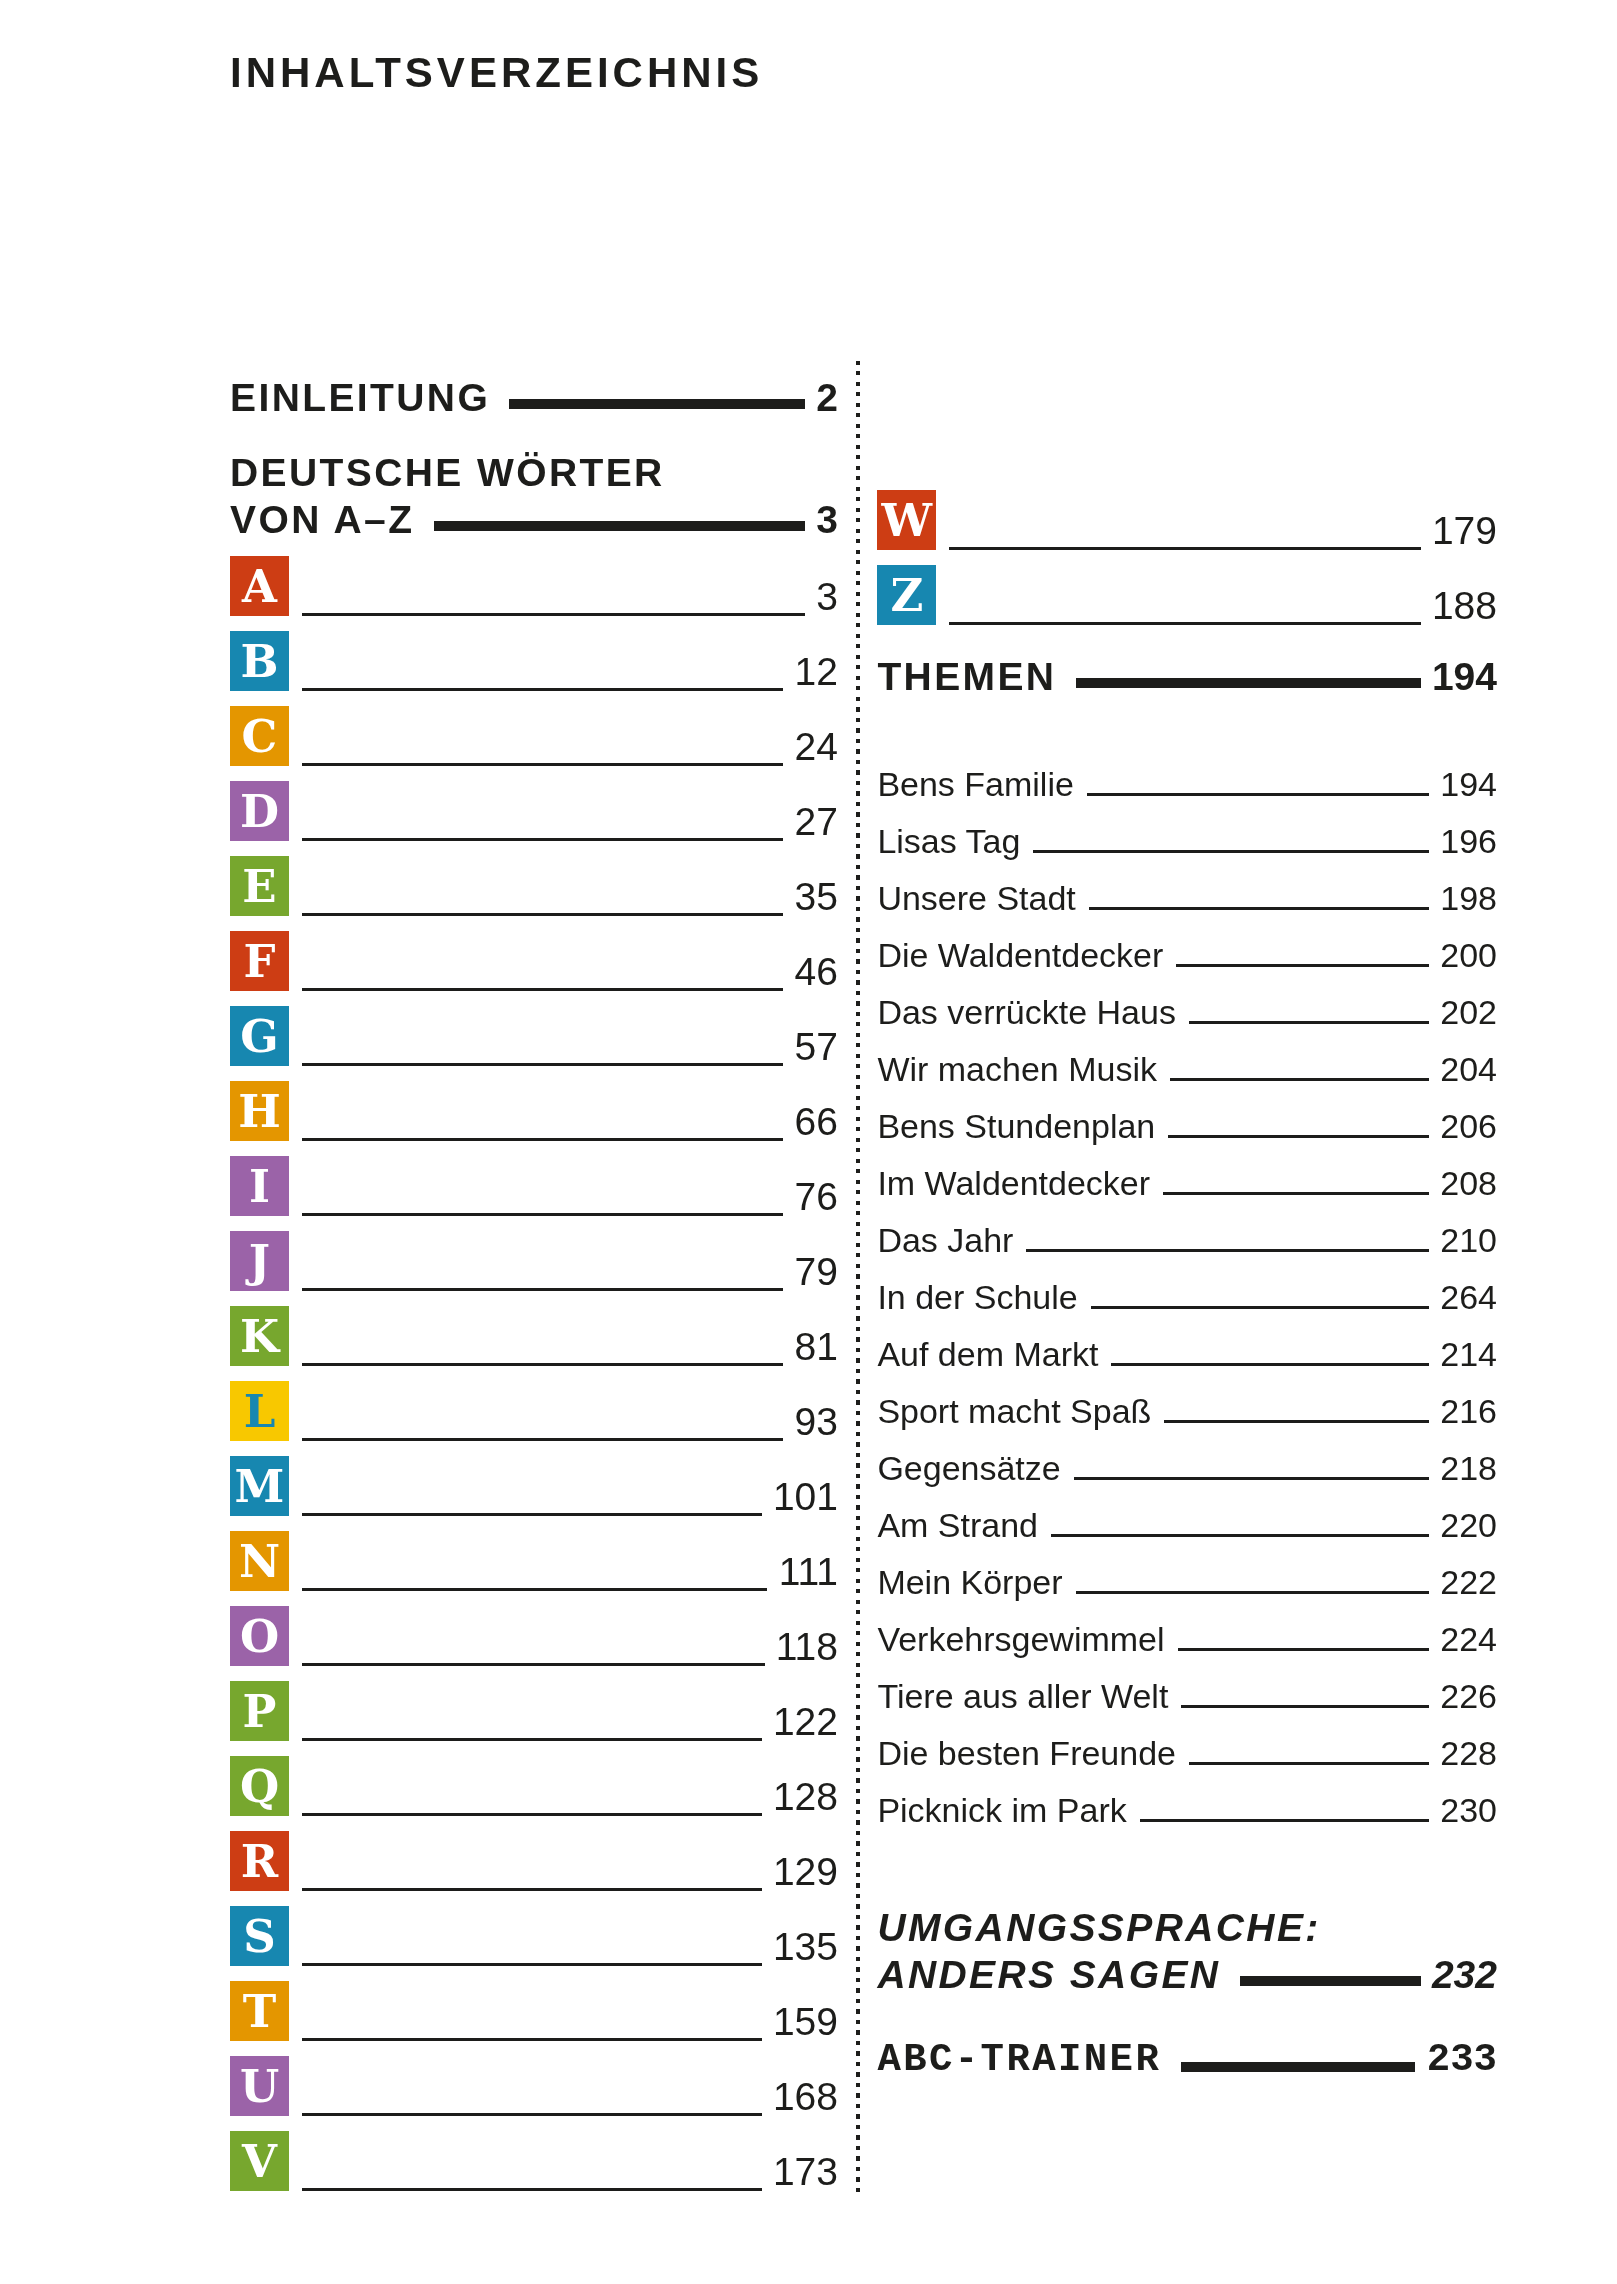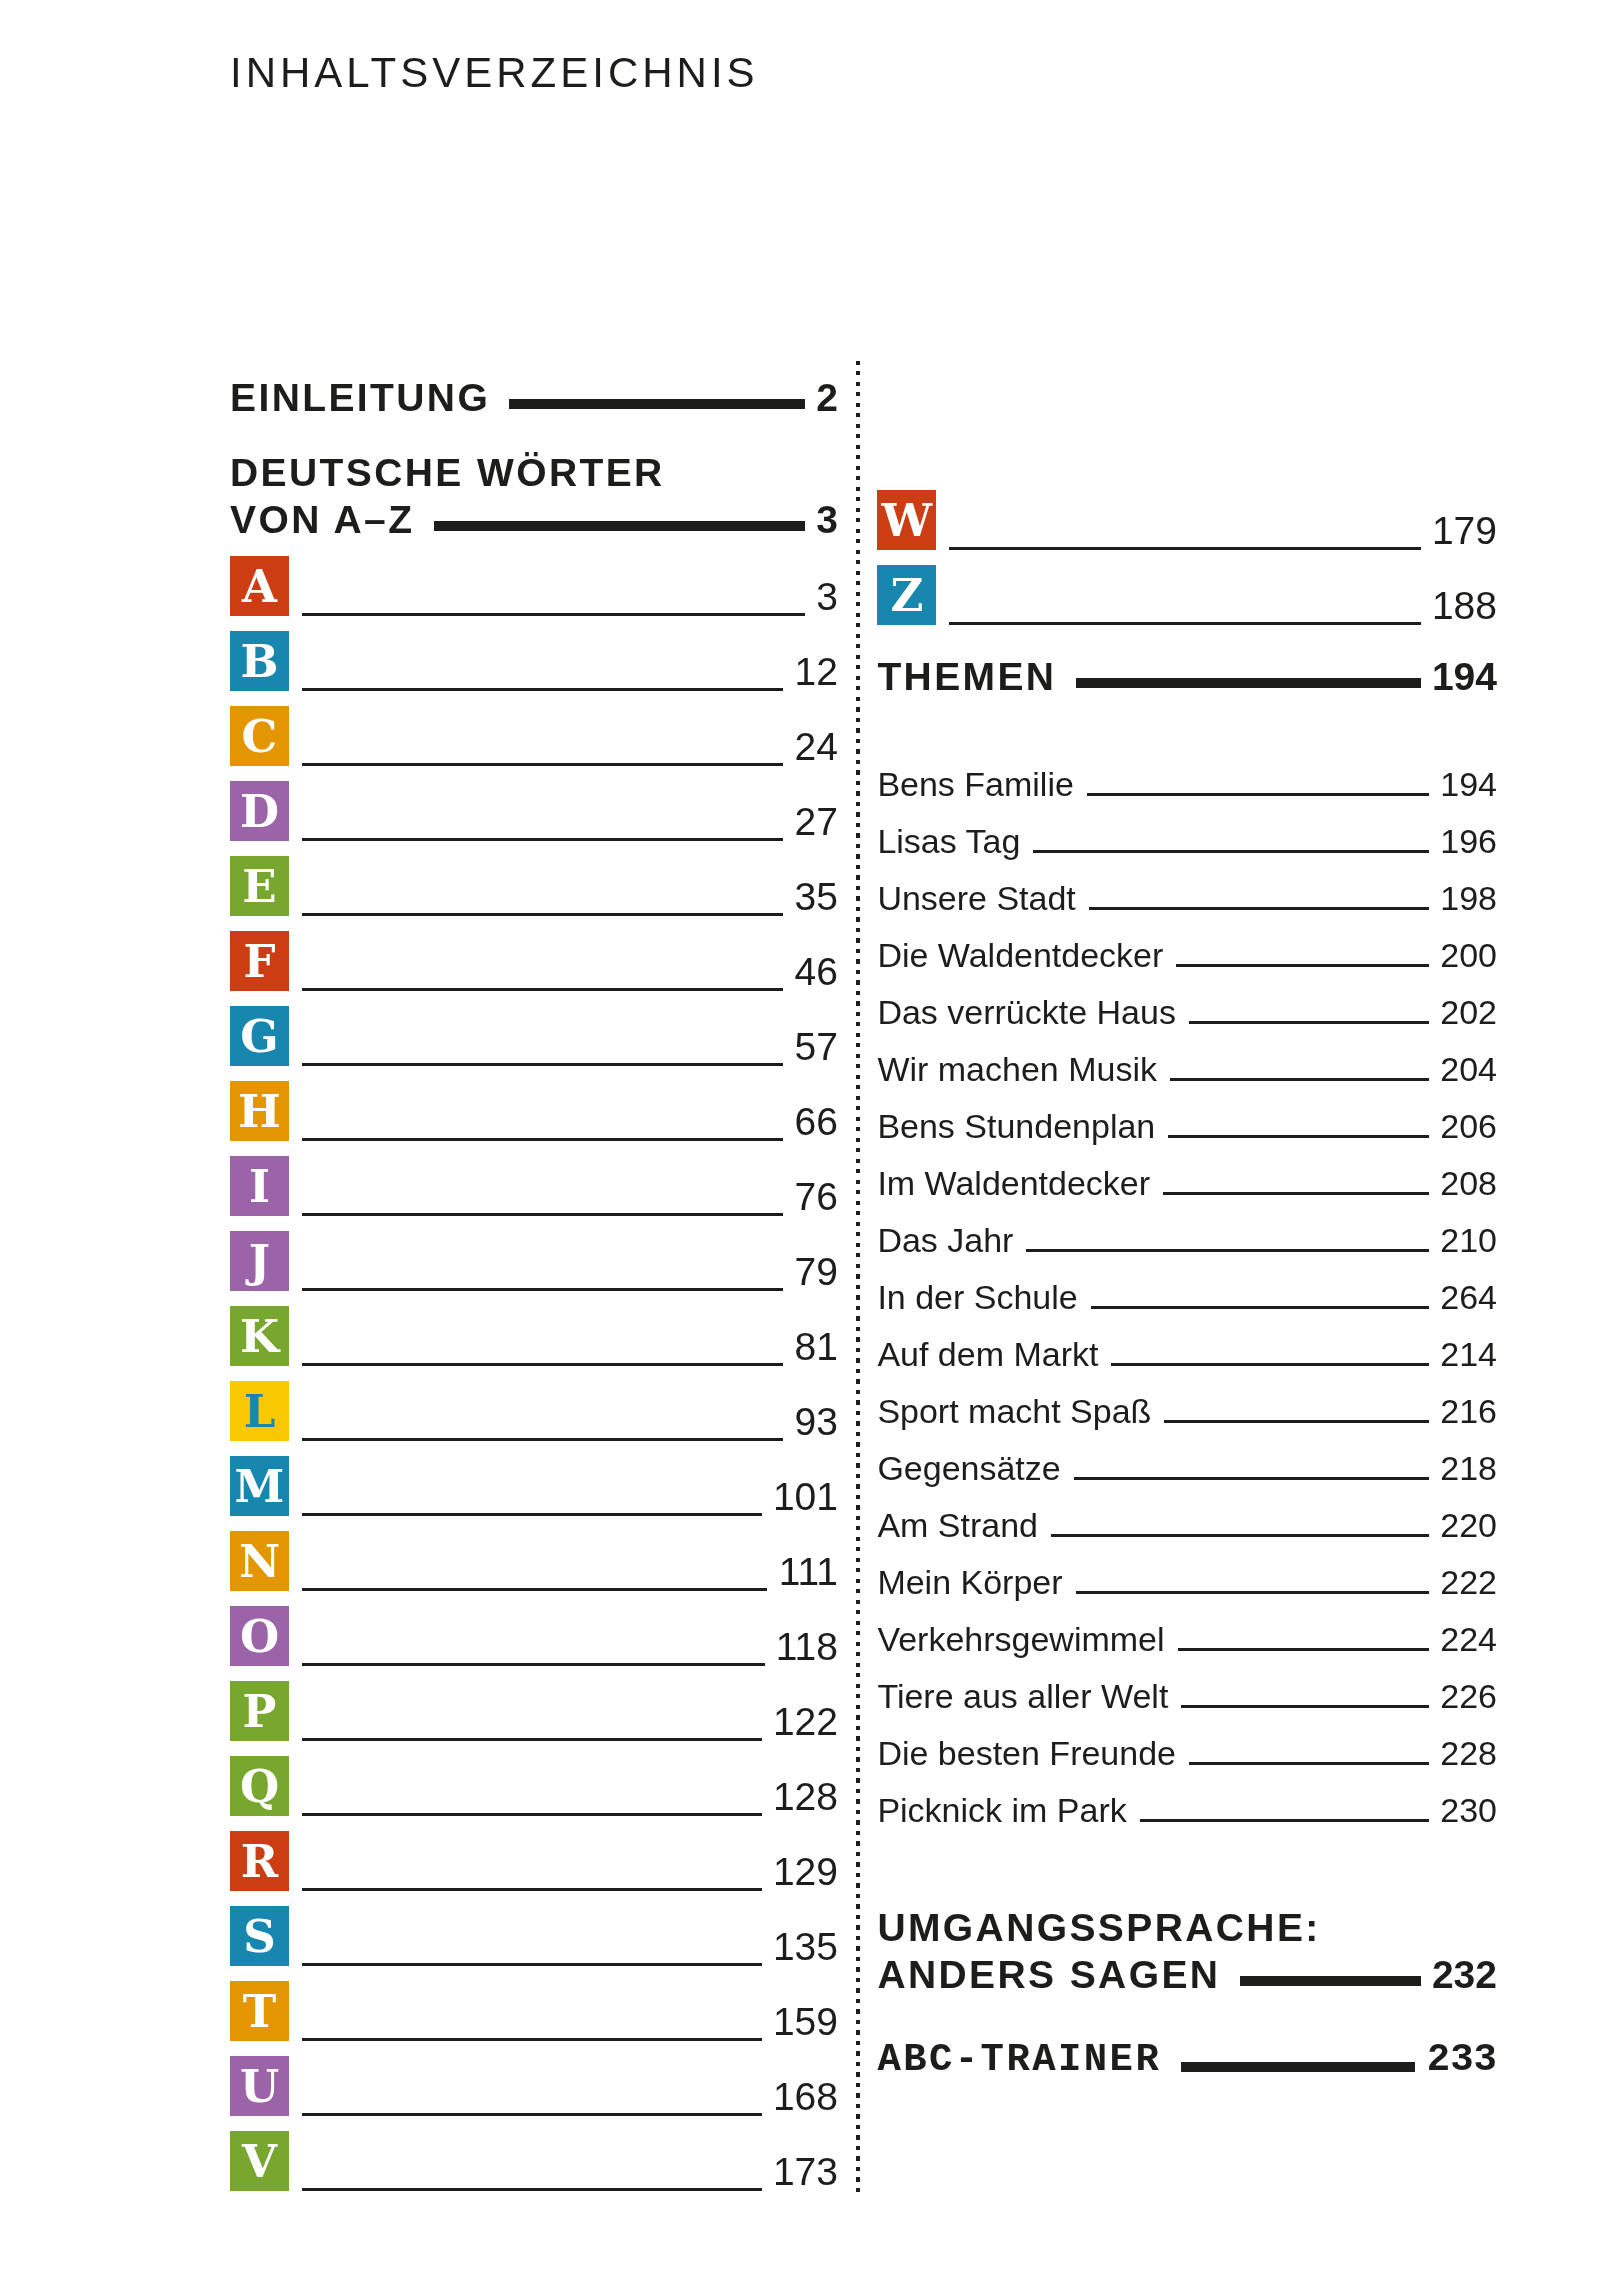--- a/index.html
+++ b/index.html
@@ -5,21 +5,21 @@
   html,body{margin:0;padding:0;}
   body{
     width:1618px;height:2284px;background:#ffffff;color:#1d1d1b;
     font-family:"Liberation Sans",sans-serif;
   }
   .page{
     position:relative;width:1618px;height:2284px;overflow:hidden;
     box-sizing:border-box;padding:52px 121px 0 230px;background:#ffffff;
   }
   .title{
-    font-size:42px;font-weight:normal;letter-spacing:4px;line-height:42px;margin:0;
+    font-size:42px;font-weight:bold;letter-spacing:4px;line-height:42px;margin:0;
   }
   .columns{display:flex;align-items:center;margin-top:263px;}
   .col-left{flex:0 0 608px;width:608px;padding-top:14.5px;}
   .divider{
     flex:0 0 4px;width:4px;height:1837px;margin:4px 17.7px 0 17.7px;
     background:repeating-linear-gradient(to bottom,#1d1d1b 0 4px,rgba(0,0,0,0) 4px 10.5px);
   }
   .col-right{flex:1;min-width:0;}
 
   .h-row{display:flex;align-items:flex-end;}
@@ -45,21 +45,21 @@
   .az-row .leader{border-bottom:3.2px solid #1d1d1b;margin:0 11.3px 0 13px;}
   .az-num{font-size:39px;font-weight:400;line-height:1;}
 
   .themen-row{margin-top:32px;}
   .themes{margin-top:48px;}
   .theme-row{height:57px;display:flex;align-items:flex-end;}
   .theme-label{font-size:34px;line-height:1;white-space:nowrap;}
   .theme-num{font-size:34px;line-height:1;}
   .theme-row .leader{border-bottom:3.2px solid #1d1d1b;margin:0 11.3px 4.8px 13px;}
 
-  .umgang{margin-top:79px;}
+  .umgang{margin-top:79px;font-style:italic;}
   .umgang .uline{font-size:39px;font-weight:bold;letter-spacing:2.4px;line-height:44px;}
   .umgang .h-row{height:39px;margin-top:4.8px;}
   .abc-row{margin-top:47px;font-family:Liberation Mono, monospace;}
 </style>
 </head>
 <body>
 
 <div class="page">
 
   <h1 class="title">INHALTSVERZEICHNIS</h1>

